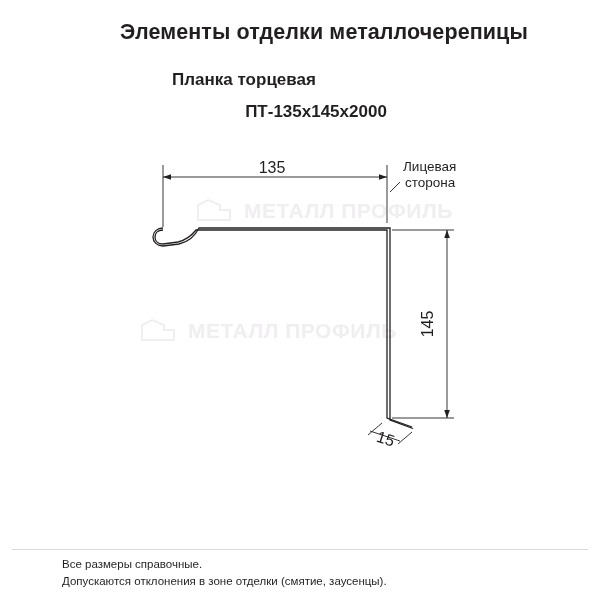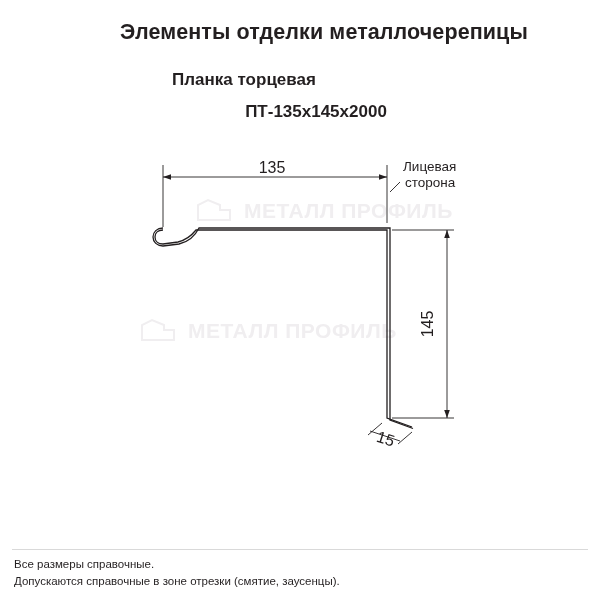--- a/index.html
+++ b/index.html
@@ -107,21 +107,21 @@
   }
   .footnotes {
     position: absolute;
     left: 14px;
     top: 556px;
     width: 560px;
     font-size: 11.5px;
     line-height: 17px;
     color: #231f20;
   }
-  .footnotes div { white-space: nowrap; }
+  .footnotes div { white-space: nowrap; margin-left: 48px; }
 
   
 </style>
 </head>
 <body>
 
 <div class="page">
 
   <div class="title">Элементы отделки металлочерепицы</div>
   <div class="subtitle">Планка торцевая</div>
@@ -205,16 +205,16 @@
       <text x="395" y="36" font-family="Liberation Sans, sans-serif" font-size="13.5" fill="#231f20">Лицевая</text>
       <text x="397" y="52" font-family="Liberation Sans, sans-serif" font-size="13.5" fill="#231f20">сторона</text>
 
     </svg>
   </div>
 
   <div class="divider"></div>
 
   <div class="footnotes">
     <div>Все размеры справочные.</div>
-    <div>Допускаются справочные в зоне отрезки (смятие, заусенцы).</div>
+    <div>Допускаются отклонения в зоне отделки (смятие, заусенцы).</div>
   </div>
 
 </div>
 
 </body></html>

